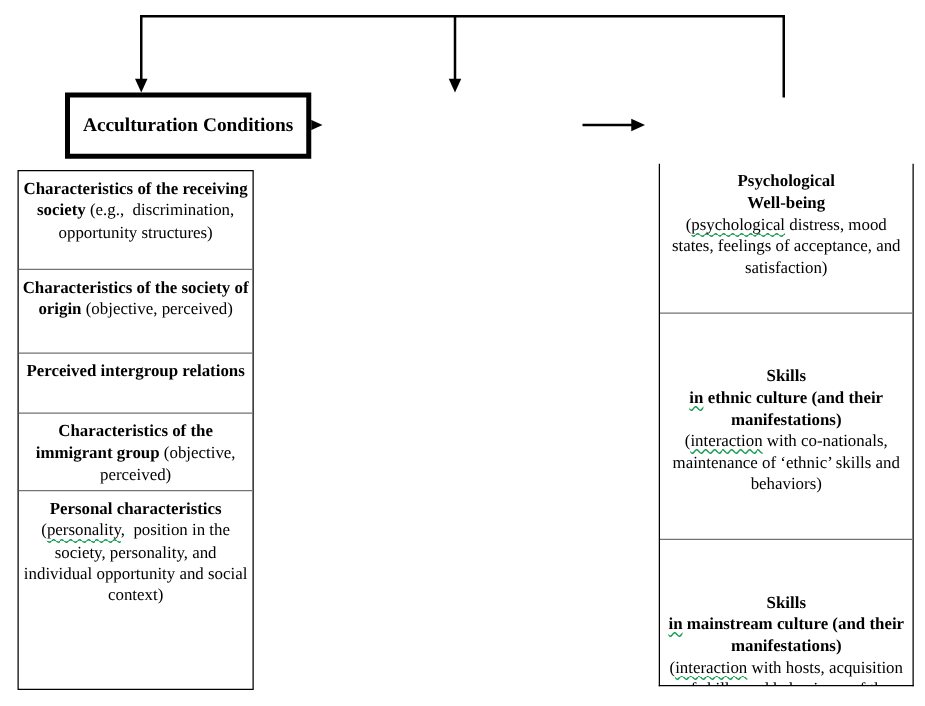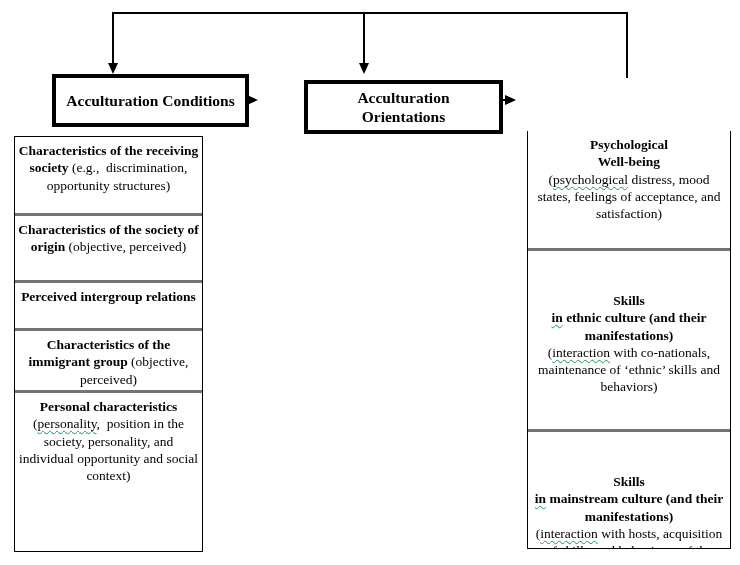--- a/index.html
+++ b/index.html
@@ -26,21 +26,21 @@
   }
   .body-col {
     position:absolute; box-sizing:border-box; border:1px solid #000; background:#fff;
     display:flex; flex-direction:column;
   }
   .no-top { border-top:none; }
   .cell {
     box-sizing:border-box; text-align:center; font-size:13.5px; line-height:1.28;
     padding:5px 3px 0 3px; overflow:hidden;
   }
-  .cell.divider { border-bottom:3px solid #737373; }
+  .cell.divider { border-bottom:1px solid #737373; }
   .cell.vcenter { display:flex; flex-direction:column; justify-content:center; padding-top:0; }
   .b { font-weight:bold; }
   [data-bind] { white-space:pre-wrap; }
   .sq-g {
     text-decoration-line:underline; text-decoration-style:wavy;
     text-decoration-color:#129c4e; text-decoration-thickness:1px;
     text-underline-offset:2px; text-decoration-skip-ink:none;
   }
   .sq-r {
     text-decoration-line:underline; text-decoration-style:wavy;
@@ -72,24 +72,20 @@
 
   <div class="line" style="left:207px; top:99px; width:42px; height:2px;"></div>
   <div class="arrow-right" style="left:247px; top:95px;"></div>
   <div class="line" style="left:466px; top:99px; width:41px; height:2px;"></div>
   <div class="arrow-right" style="left:505px; top:95px;"></div>
 
   <div class="hbox" style="left:10px; top:74px; width:197px; height:53px; white-space:nowrap;">
     <span data-bind="headers.conditions">Acculturation Conditions</span>
   </div>
 
-  <div class="hbox" style="left:262px; top:80px; width:199px; height:54px;">
-    <span data-bind="headers.orientations_line1">Acculturation</span>
-    <span data-bind="headers.orientations_line2">Orientations</span>
-  </div>
 
 
   <div class="body-col" style="left:14px; top:136px; width:189px; height:416px;">
     <div class="cell divider" style="height:79px;">
       <span class="b" data-bind="conditions.cells.0.bold">Characteristics of the receiving society</span><span data-bind="conditions.cells.0.rest"> (e.g.,  discrimination, opportunity structures)</span>
     </div>
     <div class="cell divider" style="height:67px;">
       <span class="b" data-bind="conditions.cells.1.bold">Characteristics of the society of origin</span><span data-bind="conditions.cells.1.rest"> (objective, perceived)</span>
     </div>
     <div class="cell divider" style="height:48px;">

